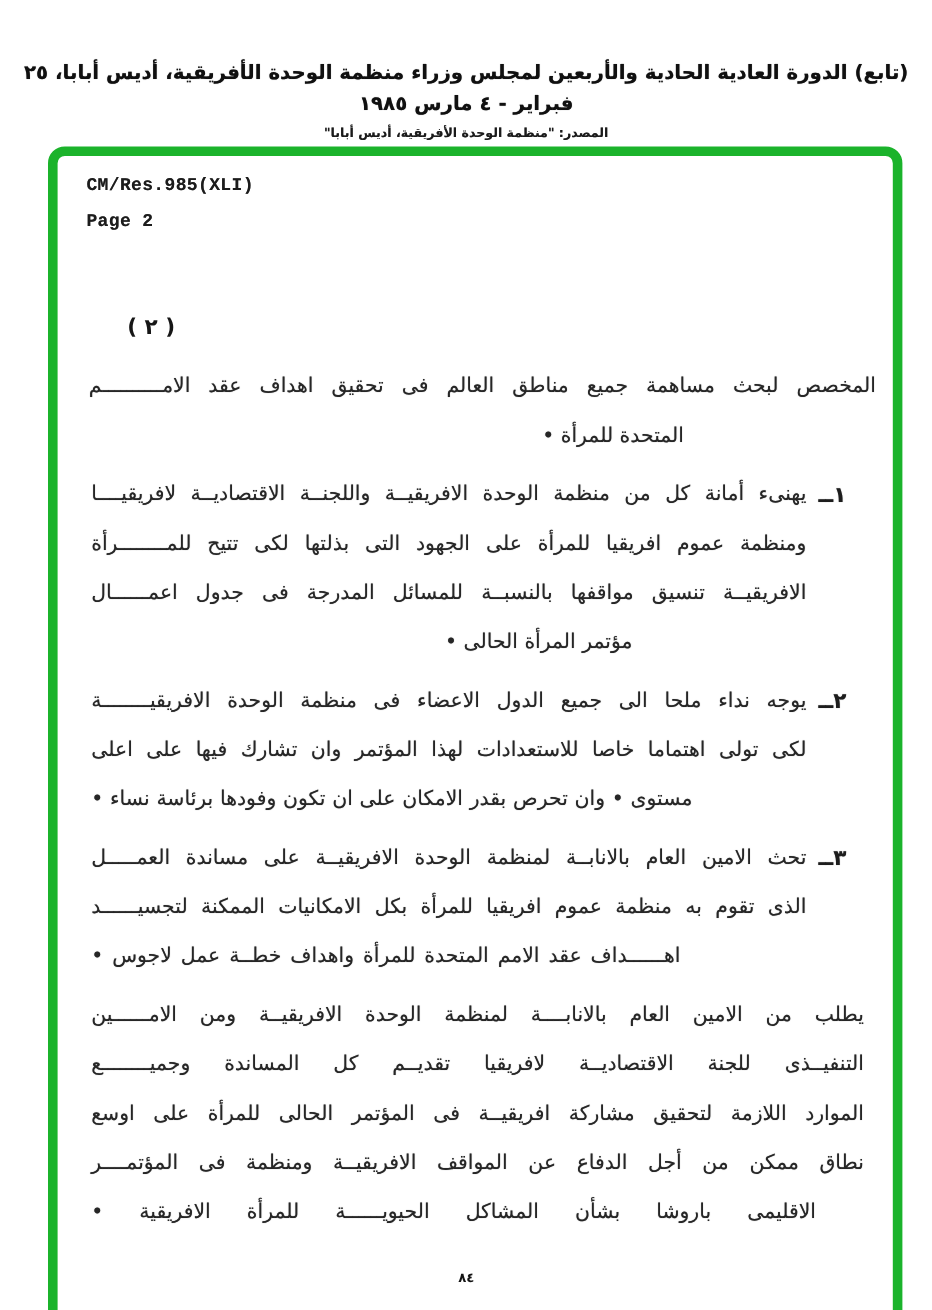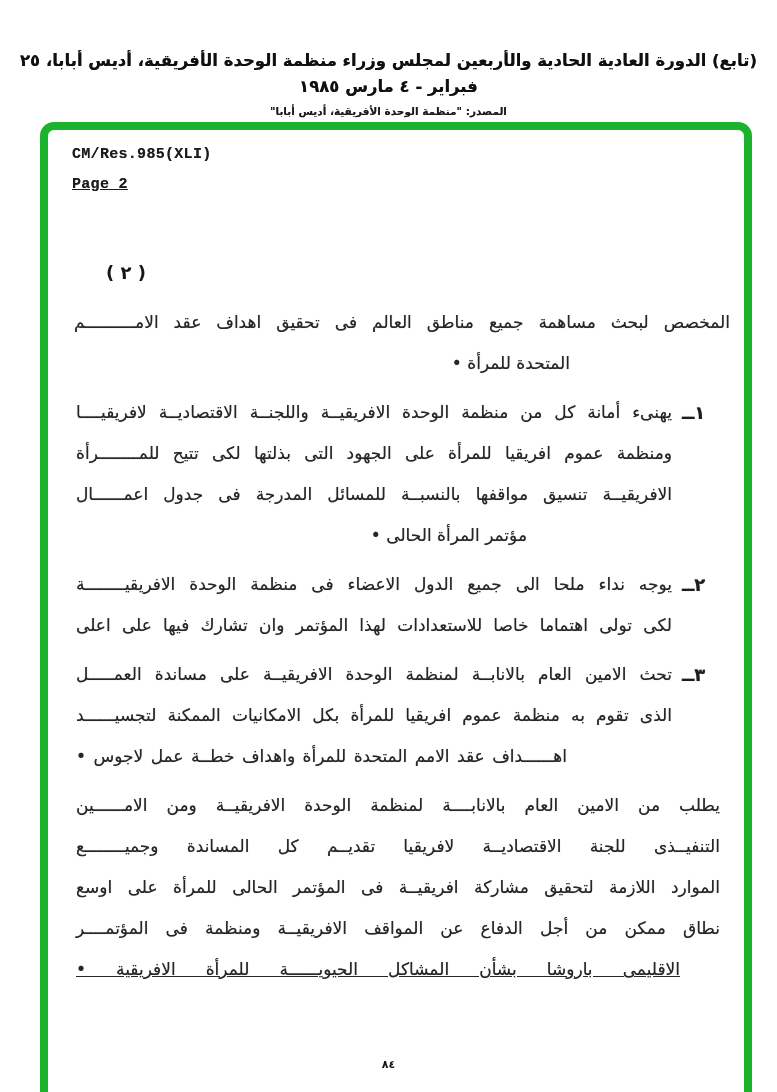--- a/index.html
+++ b/index.html
@@ -37,21 +37,21 @@
 
   
   .docref {
     position:absolute; top:16px; left:24px;
     font-family:"Liberation Mono","DejaVu Sans Mono",monospace;
     font-weight:bold; font-size:15px; color:#1c1c1c;
     letter-spacing:0.3px;
     text-shadow:0 0 0.5px rgba(0,0,0,.6);
   }
   .docref .ref-line { display:block; }
-  .docref .page-line { display:block; margin-top:13px;text-decoration:underline; }
+  .docref .page-line { display:block; margin-top:13px; }
 
   
   .section-num {
     position:absolute; top:132px; left:58px;
     direction:rtl; font-size:18px; font-weight:bold;
     letter-spacing:3px; color:#161616;
   }
 
   
   .arabic-body {
@@ -59,21 +59,21 @@
     direction:rtl; font-size:17px; color:#262626;
     text-shadow:0 0 0.7px rgba(20,20,20,.55);
   }
   .line { line-height:41px; min-height:41px; }
   .just { text-align:justify; text-align-last:justify; }
   .end  { text-align:right; }
   .pr160 { padding-left:0; padding-right:160px; }
   .pr145 { padding-right:145px; }
   .pr95  { padding-right:95px;  text-align:justify; text-align-last:justify; }
   .pr105 { padding-right:105px; text-align:justify; text-align-last:justify; }
-  .pr40  { padding-right:40px;  text-align:justify; text-align-last:justify;text-decoration:underline; }
+  .pr40  { padding-right:40px;  text-align:justify; text-align-last:justify; }
 
   .para { display:flex; direction:rtl; margin-top:8px; }
   .marker {
     flex:none; width:48px; line-height:41px;
     font-size:18px; font-weight:bold; color:#1d1d1d;
     text-align:left; letter-spacing:-1px;
   }
   .ptext { flex:1; padding-left:2px; padding-right:10px; min-width:0; }
 
   
@@ -118,20 +118,21 @@
           <div class="line just">الافريقيــة تنسيق مواقفها بالنسبــة للمسائل المدرجة فى جدول اعمــــــال</div>
           <div class="line end pr145">مؤتمر المرأة الحالى •</div>
         </div>
       </div>
 
       <div class="para">
         <div class="marker">٢ــ</div>
         <div class="ptext">
           <div class="line just">يوجه نداء ملحا الى جميع الدول الاعضاء فى منظمة الوحدة الافريقيــــــــة</div>
           <div class="line just">لكى تولى اهتماما خاصا للاستعدادات لهذا المؤتمر وان تشارك فيها على اعلى</div>
+          <div class="line pr95">مستوى • وان تحرص بقدر الامكان على ان تكون وفودها برئاسة نساء •</div>
         </div>
       </div>
 
       <div class="para">
         <div class="marker">٣ــ</div>
         <div class="ptext">
           <div class="line just">تحث الامين العام بالانابــة لمنظمة الوحدة الافريقيــة على مساندة العمـــــل</div>
           <div class="line just">الذى تقوم به منظمة عموم افريقيا للمرأة بكل الامكانيات الممكنة لتجسيــــــد</div>
           <div class="line pr105">اهــــــداف عقد الامم المتحدة للمرأة واهداف خطــة عمل لاجوس •</div>
         </div>

